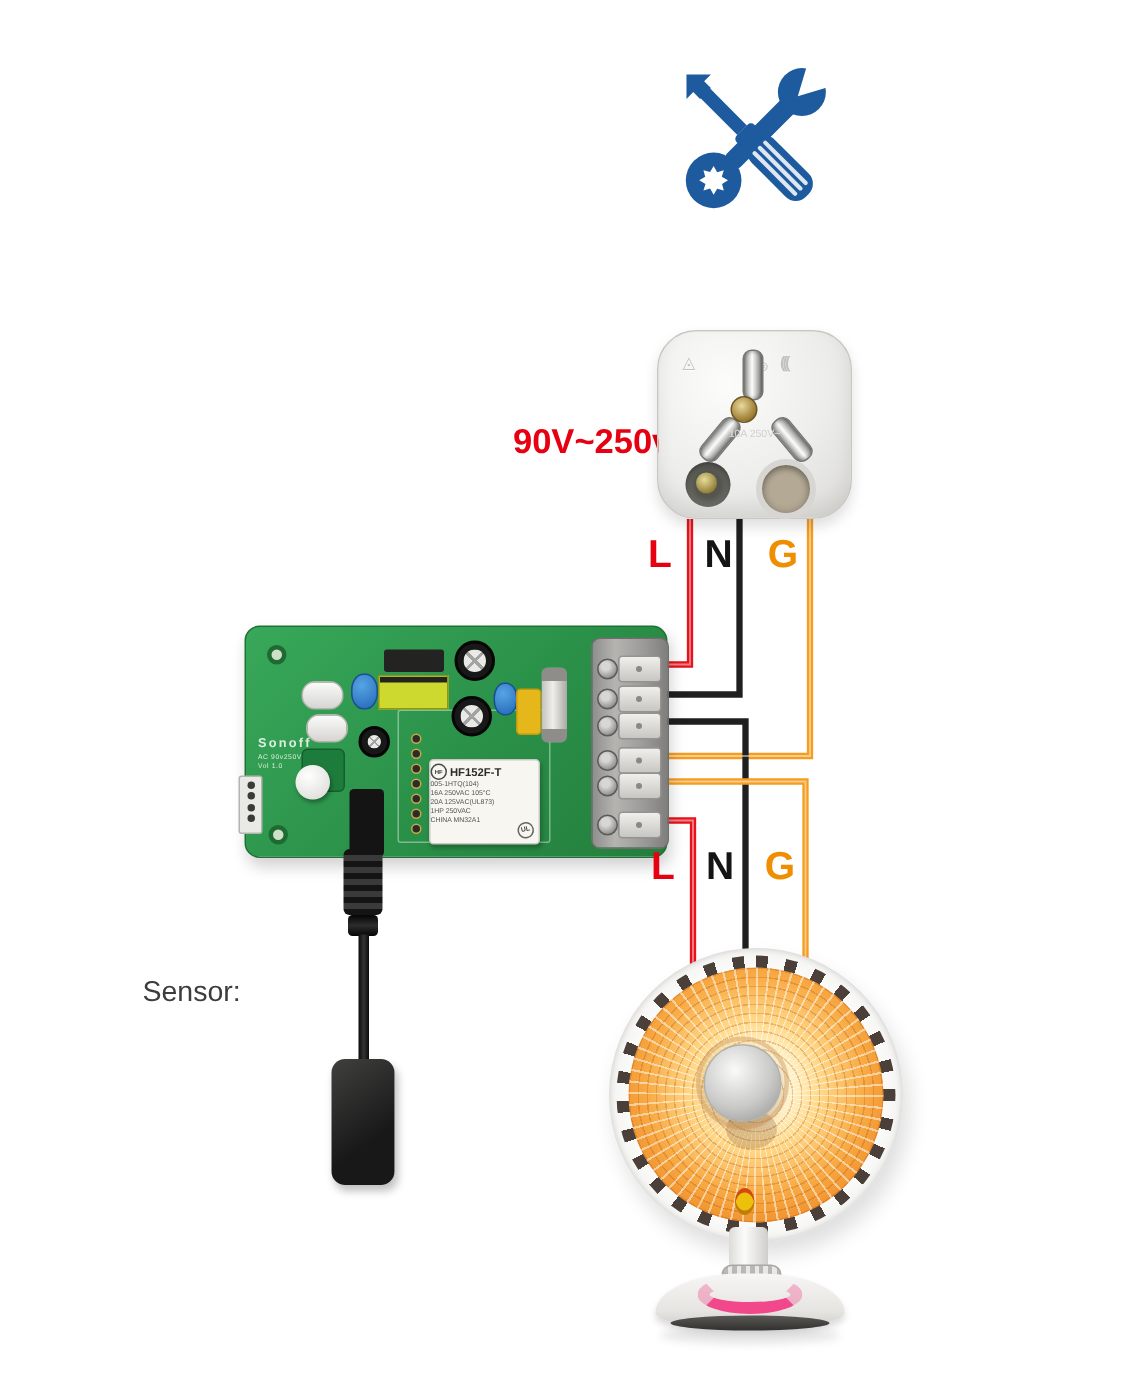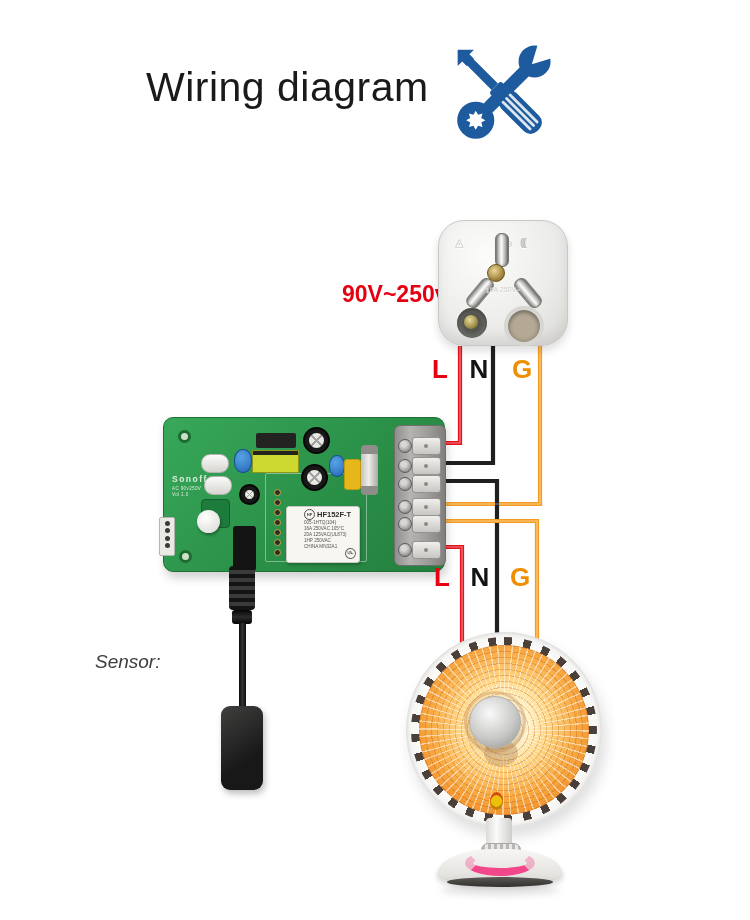--- a/index.html
+++ b/index.html
@@ -66,26 +66,26 @@
                linear-gradient(90deg,#c2c1bd,#efeeea 45%,#a9a8a4);}
   .btn-house{left:37px;top:81px;width:27px;height:27px;background:#1d7c3c;border:1px solid #145f2c;border-radius:4px;}
   .btn{left:33px;top:92px;width:23px;height:23px;border-radius:50%;
     background:radial-gradient(circle at 38% 32%,#ffffff,#d8d7d3);box-shadow:1px 2px 3px rgba(0,0,0,.35);}
   .pinhole{width:5px;height:5px;border-radius:50%;background:#2c2c28;border:1px solid #caa84a;box-sizing:content-box;}
   .edgeconn{left:-5px;top:99px;width:14px;height:37px;background:#e9e9e5;border:1px solid #b5b4b0;border-radius:2px;}
   .edgeconn i{display:block;width:5px;height:5px;border-radius:50%;background:#3a3a36;margin:2.5px auto 0;}
   .darkscrew{background:#30302d;border-radius:40%;box-shadow:inset 0 1px 2px rgba(255,255,255,.25);}
   .jack-socket{left:69px;top:108px;width:23px;height:45px;background:#141414;border-radius:3px;}
   .silk{left:8px;top:56px;color:rgba(236,246,236,.9);}
-  .silk-1{font-size:8.5px;font-weight:bold;letter-spacing:1.5px;}
+  .silk-1{font-size:8.5px;font-weight:bold;letter-spacing:1.5px;margin-top:16px;}
   .silk-2,.silk-3{font-size:4.5px;letter-spacing:.4px;margin-top:1.5px;}
 
   
   .relay{left:122px;top:88px;width:74px;height:57px;background:#f7f6f1;border:1px solid #c9c8c2;
-    border-radius:3px;box-shadow:1px 2px 3px rgba(0,0,0,.25);padding:2px 17px;box-sizing:border-box;}
+    border-radius:3px;box-shadow:1px 2px 3px rgba(0,0,0,.25);padding:2px 0;box-sizing:border-box;}
   .relay-head{display:flex;align-items:center;gap:2px;}
   .hf-logo{width:9px;height:9px;border:1px solid #4a4a46;border-radius:50%;font-size:4px;line-height:9px;
     text-align:center;color:#3a3a36;font-weight:bold;flex:none;}
   .relay-model{font-size:7.5px;font-weight:bold;color:#2c2c28;white-space:nowrap;}
   .relay-line{font-size:4.6px;color:#55554f;line-height:1.3;white-space:nowrap;}
   .ul-mark{position:absolute;right:3px;bottom:3px;width:9px;height:9px;border:1px solid #66665f;border-radius:50%;
     font-size:4.5px;line-height:8px;text-align:center;color:#44443e;font-weight:bold;transform:rotate(-12deg);}
 
   
   .tblock{left:230px;top:7px;width:50px;height:139px;border:1px solid #6e6e6c;border-radius:6px;
@@ -100,21 +100,21 @@
   
   .sensor-asm{left:215px;top:560px;width:60px;height:240px;}
   .jack{left:14px;top:6px;width:26px;height:44px;border-radius:4px;
     background:repeating-linear-gradient(180deg,#141414 0 4px,#3a3a3a 4px 8px);}
   .jack-ring{left:17px;top:50px;width:20px;height:14px;border-radius:3px;
     background:linear-gradient(180deg,#050505,#2c2c2c 50%,#050505);}
   .cable{left:24px;top:63px;width:7px;height:85px;
     background:linear-gradient(90deg,#0b0b0b,#343434 50%,#0b0b0b);}
   .sensor-body{left:6px;top:146px;width:42px;height:84px;border-radius:9px;
     background:linear-gradient(145deg,#40403f,#181818 65%);box-shadow:2px 4px 6px rgba(0,0,0,.25);}
-  .sensor-text{left:95px;top:650px;font-size:19px;color:#3d3d3d;line-height:1.25;font-style:italic;}
+  .sensor-text{left:95px;top:650px;font-size:19px;color:#3d3d3d;line-height:1.25;}
 
   
   .heater{left:400px;top:630px;width:220px;height:285px;}
   .dish{left:6px;top:2px;width:196px;height:196px;}
   .dish > div{position:absolute;border-radius:50%;}
   .dish-rim{left:0;top:0;right:0;bottom:0;background:radial-gradient(circle,#fdfdfc 58%,#e9e8e5 86%,#dcdbd7);
     box-shadow:4px 9px 14px rgba(0,0,0,.13), inset 0 0 5px rgba(0,0,0,.18);}
   .dish-dashes{left:5px;top:5px;right:5px;bottom:5px;
     background:repeating-conic-gradient(#4a4039 0deg 5deg,rgba(0,0,0,0) 5deg 12.5deg);}
   .dish-glow{left:13px;top:13px;right:13px;bottom:13px;
@@ -144,21 +144,20 @@
   .base-dark{left:47px;top:247px;width:106px;height:10px;border-radius:50%;
     background:linear-gradient(#5a5955,#31302e);}
   .base-shadow{left:40px;top:254px;width:120px;height:12px;border-radius:50%;
     background:rgba(0,0,0,.10);filter:blur(3px);}
 </style>
 </head>
 <body>
 
 <div class="canvas">
 
-  <h1 class="abs page-title">Wiring diagram</h1>
 
   <svg class="abs tools-svg" viewBox="0 0 100 100" aria-hidden="true">
     <g transform="rotate(45 50 50)" fill="var(--accent-blue,#1d5b9e)">
       <circle cx="50" cy="14" r="12.5"></circle>
       <polygon points="50,17 36,-9 64,-9" fill="#ffffff"></polygon>
       <rect x="45" y="20" width="10" height="46" rx="2"></rect>
       <circle cx="50" cy="79" r="14.5"></circle>
       <polygon fill="#ffffff" points="57.5,79 54.4,80.8 55.3,84.3 51.7,83.3 50,86.5 48.3,83.3 44.7,84.3 45.6,80.8 42.5,79 45.6,77.2 44.7,73.7 48.3,74.7 50,71.5 51.7,74.7 55.3,73.7 54.4,77.2"></polygon>
     </g>
     <g transform="rotate(-45 50 50)" fill="var(--accent-blue,#1d5b9e)">

